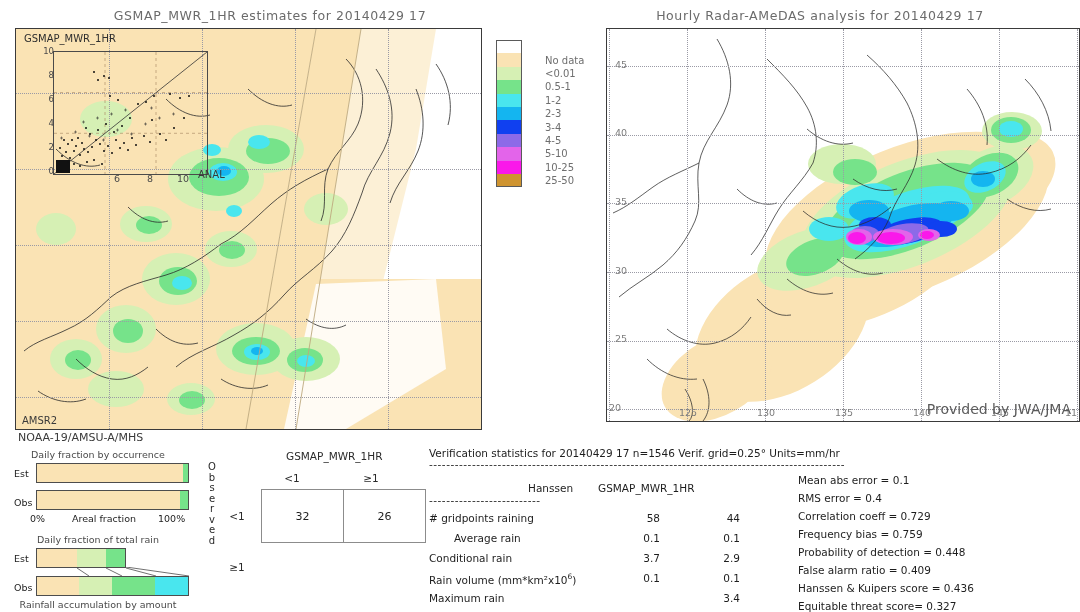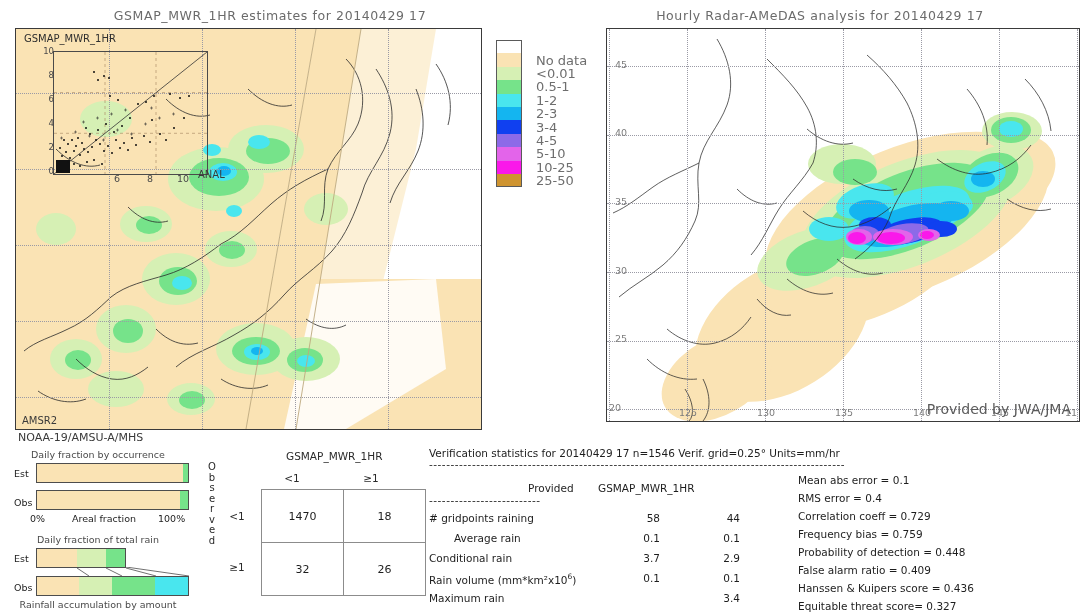--- a/index.html
+++ b/index.html
@@ -24,21 +24,21 @@
 
   
   .inset{position:absolute;border:1px solid #4a4a4a;}
   .inset .tick{position:absolute;font-size:8.5px;color:#4a4a4a;}
   .inset-title{position:absolute;font-size:10px;color:#2e2e2e;white-space:nowrap;}
 
   
   #colorbar{position:absolute;}
   .cb-row{display:flex;align-items:center;height:13.4px;}
   .cb-sw{width:26px;height:13.4px;border-left:1px solid #5a5a5a;border-right:1px solid #5a5a5a;box-sizing:border-box;}
-  .cb-lab{font-size:13px;color:#6e6e6e;margin-left:14px;white-space:nowrap;}
+  .cb-lab{font-size:10px;color:#6e6e6e;margin-left:23px;white-space:nowrap;}
   #colorbar .cb-row:first-child .cb-sw{border-top:1px solid #5a5a5a;}
   #colorbar .cb-row:last-child  .cb-sw{border-bottom:1px solid #5a5a5a;}
 
   
   .bc-title{position:absolute;font-size:9.5px;color:#4a4a4a;text-align:center;white-space:nowrap;}
   .bc-rowlab{position:absolute;font-size:9.5px;color:#1d1d1d;}
   .bc-bar{position:absolute;border:1px solid #4d4d4d;box-sizing:border-box;display:flex;overflow:hidden;}
   .bc-seg{height:100%;}
   .bc-axlab{position:absolute;font-size:9.5px;color:#1d1d1d;white-space:nowrap;}
 
@@ -464,35 +464,31 @@
 <div class="bc-title" style="left:0;top:599px;width:196px;">Rainfall accumulation by amount</div>
 
 <div class="ct-title" style="left:286px;top:450px;">GSMAP_MWR_1HR</div>
 <div class="ct-colhdr" style="left:262px;top:472px;width:60px;">&lt;1</div>
 <div class="ct-colhdr" style="left:341px;top:472px;width:60px;">≥1</div>
 <div class="ct-obsword" style="left:206px;top:462px;" id="obs-vertical">O<br>b<br>s<br>e<br>r<br>v<br>e<br>d</div>
 <div class="ct-rowhdr" style="left:224px;top:510px;width:26px;">&lt;1</div>
 <div class="ct-rowhdr" style="left:224px;top:561px;width:26px;">≥1</div>
 <table class="ct-table" style="left:261px;top:489px;">
   <tbody>
-      <tr>
-    <td>1470</td>
-    <td>18</td>
-  </tr>
   <tr>
     <td>32</td>
     <td>26</td>
   </tr>
 </tbody>
   </table>
 
 <div class="stat-hdr" style="left:429px;top:447px;">Verification statistics for 20140429 17  n=1546  Verif. grid=0.25°  Units=mm/hr</div>
 <div class="dashrule" style="left:429px;top:458px;width:640px;">-------------------------------------------------------------------------------------------------</div>
 
-<div class="stat" style="left:528px;top:482px;">Provided</div>
+<div class="stat" style="left:528px;top:482px;">Hanssen</div>
 <div class="stat" style="left:598px;top:482px;">GSMAP_MWR_1HR</div>
 <div class="dashrule" style="left:429px;top:494px;width:257px;">--------------------------</div>
 
 <div class="stat" style="left:429px;top:512px;"># gridpoints raining</div>
 <div class="num" style="left:630px;top:512px;width:30px;">58</div>
 <div class="num" style="left:710px;top:512px;width:30px;">44</div>
 
 <div class="stat" style="left:454px;top:532px;">Average rain</div>
 <div class="num" style="left:630px;top:532px;width:30px;">0.1</div>
 <div class="num" style="left:710px;top:532px;width:30px;">0.1</div>

